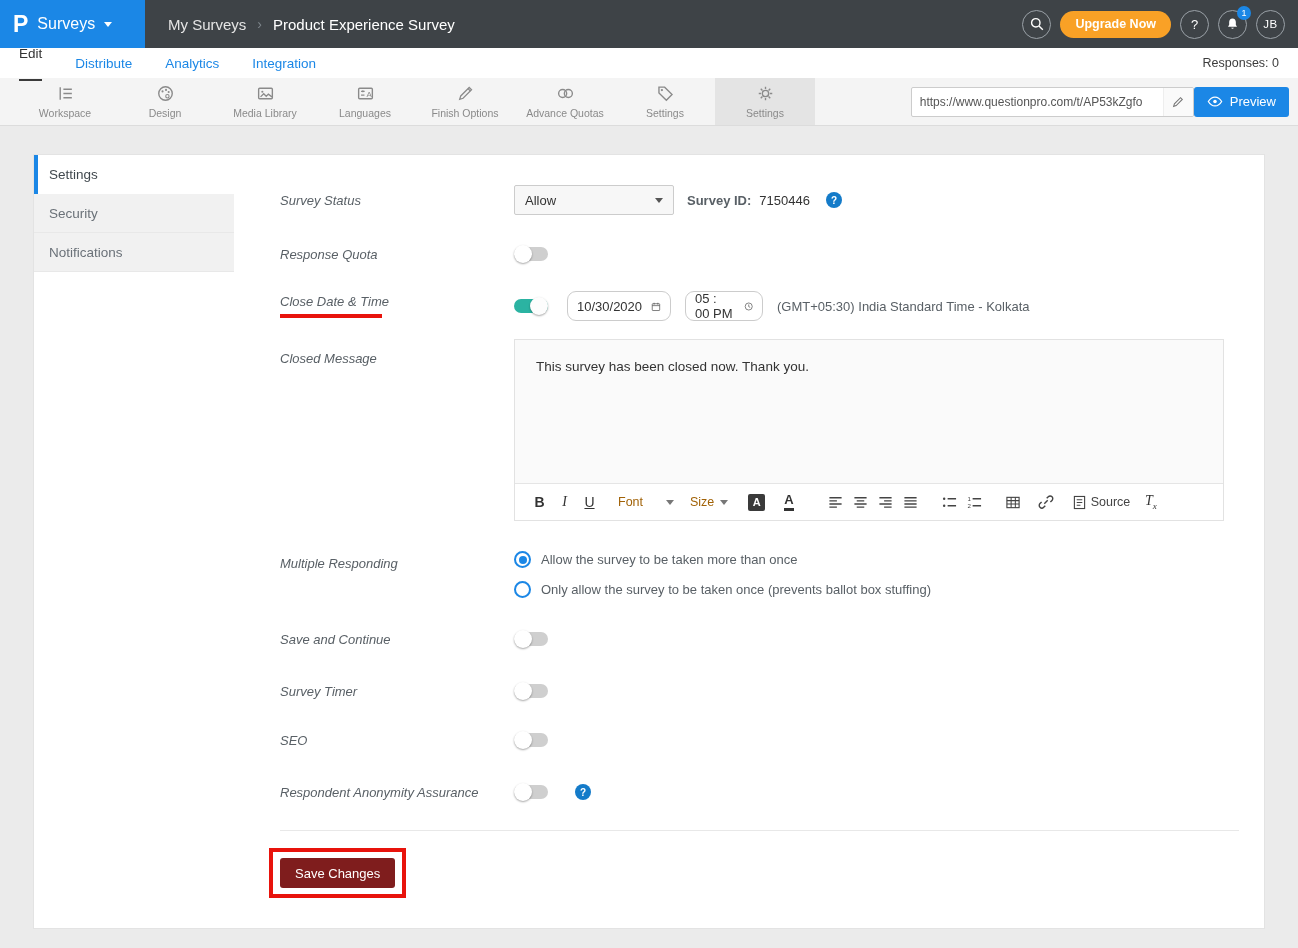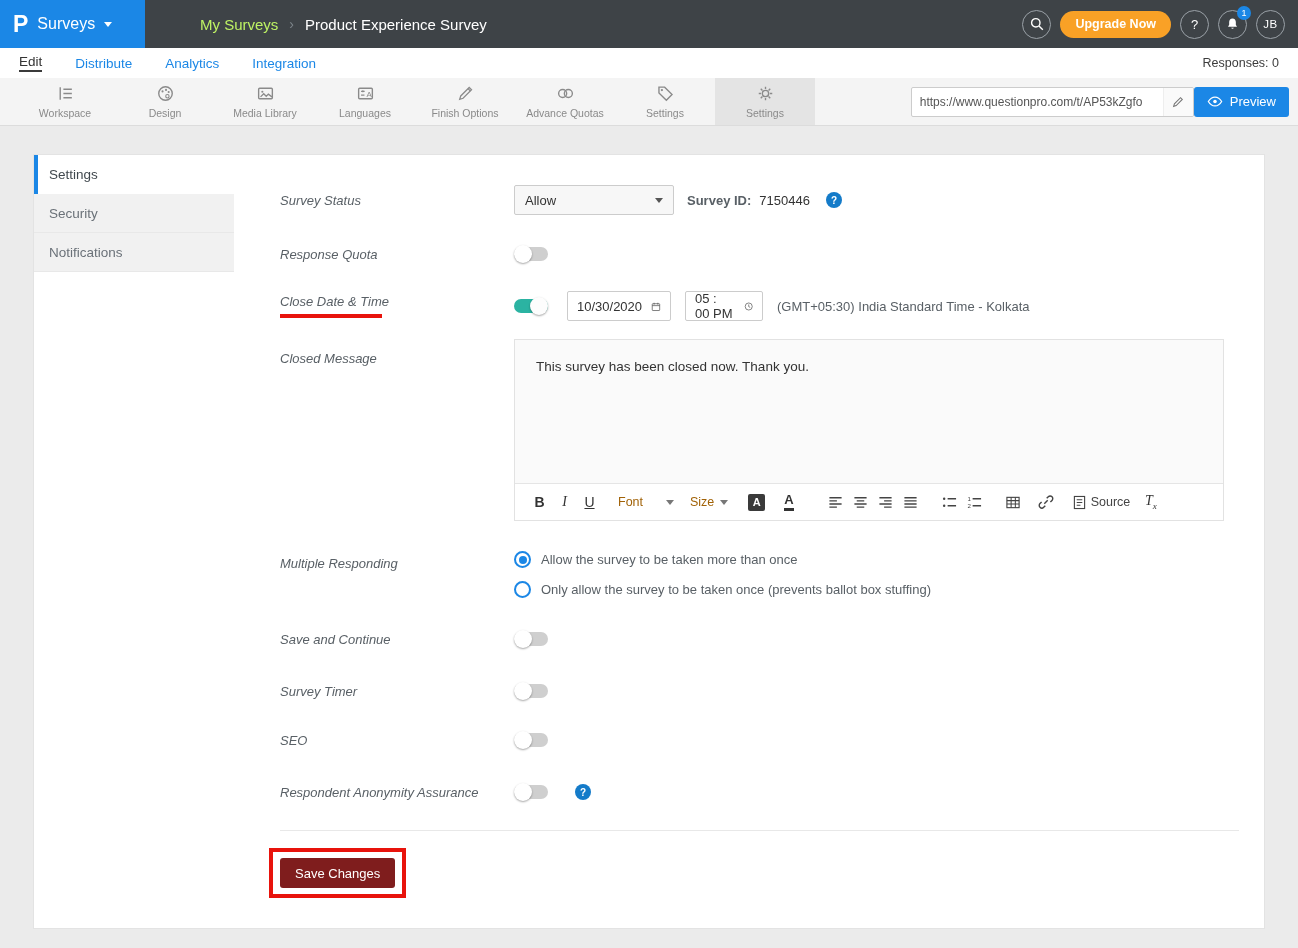--- a/index.html
+++ b/index.html
@@ -6,34 +6,34 @@
   html,body{width:1298px;height:948px;}
   body{font-family:"Liberation Sans",sans-serif;background:#ebebeb;overflow:hidden;}
 
   
   .topbar{height:48px;background:#3e4347;display:flex;align-items:center;}
   .logo{width:145px;height:100%;background:#1b87e6;display:flex;align-items:center;gap:9px;padding:0 13px;cursor:pointer;}
   .logo-p{color:#fff;font-size:23px;font-weight:bold;line-height:1;}
   .logo-text{color:#fff;font-size:16px;}
   .tri-down{width:0;height:0;border-left:4px solid transparent;border-right:4px solid transparent;border-top:5px solid #fff;}
   .crumbs{display:flex;align-items:center;gap:11px;margin-left:23px;font-size:15px;}
-  .crumb-parent{color:#bef264;cursor:pointer;margin-left:32px;}
+  .crumb-parent{color:#e5e5e5;cursor:pointer;}
   .crumb-sep{color:#7d858b;font-size:14px;}
   .crumb-current{color:#fff;}
   .top-right{margin-left:auto;display:flex;align-items:center;gap:9px;padding-right:13px;}
   .circle-btn{width:29px;height:29px;border:1px solid #9aa1a7;border-radius:50%;display:flex;align-items:center;justify-content:center;color:#fff;font-size:13px;cursor:pointer;flex-shrink:0;background:transparent;font-family:inherit;}
   .upgrade{height:27px;background:#f9a126;border:none;border-radius:14px;color:#fff;font-size:12.5px;font-weight:bold;display:flex;align-items:center;padding:0 15px;cursor:pointer;font-family:inherit;}
   .bell-wrap{position:relative;}
   .badge{position:absolute;top:-4px;right:-4px;background:#1b87e6;color:#fff;font-size:9px;width:14px;height:14px;border-radius:50%;display:flex;align-items:center;justify-content:center;}
   .avatar{font-size:11.5px;letter-spacing:.5px;}
 
   
   .subnav{height:30px;background:#fff;display:flex;align-items:center;padding:0 19px;gap:33px;font-size:13.5px;}
   .subnav-tab{text-decoration:none;color:#1b87e6;cursor:pointer;}
-  .subnav-tab.active{color:#333;border-bottom:2px solid #3a3a3a;padding-bottom:1px;}
+  .subnav-tab.active{color:#333;border-bottom:2px solid #3a3a3a;padding-bottom:18px;}
   .responses{margin-left:auto;color:#3c3c3c;font-size:12.5px;}
 
   
   .ribbon{height:48px;background:#f4f4f4;border-bottom:1px solid #dcdcdc;display:flex;align-items:stretch;padding-left:15px;}
   .rib-item{width:100px;display:flex;flex-direction:column;align-items:center;justify-content:center;gap:4px;color:#8a8a8a;font-size:10.5px;cursor:pointer;}
   .rib-item.active{background:#e4e4e4;}
   .rib-right{margin-left:auto;display:flex;align-items:center;padding-right:9px;}
   .url-box{width:283px;height:30px;border:1px solid #ccc;background:#fff;display:flex;align-items:center;border-radius:2px;overflow:hidden;}
   .url-input{flex:1;border:none;outline:none;font-size:12px;color:#555;padding:0 8px;background:transparent;font-family:inherit;}
   .url-edit{width:30px;height:100%;display:flex;align-items:center;justify-content:center;border-left:1px solid #eee;background:#fafafa;cursor:pointer;}
@@ -57,21 +57,21 @@
   .select .tri{border-top-color:#555;}
   .id-label{margin-left:13px;font-size:13px;color:#596066;font-weight:bold;}
   .id-value{margin-left:8px;font-size:13px;color:#333;}
   .help{width:16px;height:16px;border-radius:50%;background:#147bc9;color:#fff;font-size:10px;font-weight:bold;display:flex;align-items:center;justify-content:center;cursor:pointer;flex-shrink:0;}
 
   .toggle{width:34px;height:14px;border-radius:8px;background:#cfcfcf;position:relative;cursor:pointer;flex-shrink:0;}
   .toggle .knob{position:absolute;left:0;top:-2px;width:18px;height:18px;border-radius:50%;background:#fff;box-shadow:0 1px 2px rgba(0,0,0,.35);}
   .toggle.on{background:#2bb3a2;}
   .toggle.on .knob{left:auto;right:0;background:#fdfdfd;}
 
-  .input-box{height:30px;border:1px solid #ccc;border-radius:2px;background:#fff;display:flex;align-items:center;gap:9px;padding:0 9px;font-size:13px;color:#333;cursor:pointer;}
+  .input-box{height:30px;border:1px solid #ccc;border-radius:9px;background:#fff;display:flex;align-items:center;gap:9px;padding:0 9px;font-size:13px;color:#333;cursor:pointer;}
   .tz{margin-left:14px;font-size:13px;color:#596066;}
 
   .red-underline{width:102px;height:4px;background:#e8130c;margin-top:5px;}
 
   .editor{width:710px;border:1px solid #e2e2e2;}
   .ed-content{height:143px;background:#fafafa;padding:19px 21px;font-size:13.5px;color:#333;cursor:text;}
   .ed-toolbar{height:37px;background:#fff;border-top:1px solid #e5e5e5;display:flex;align-items:center;padding:0 12px;}
   .ed-btn{height:26px;min-width:25px;display:flex;align-items:center;justify-content:center;color:#333;cursor:pointer;font-size:14px;}
   .ed-b{font-weight:bold;}
   .ed-i{font-style:italic;font-family:"Liberation Serif",serif;}

